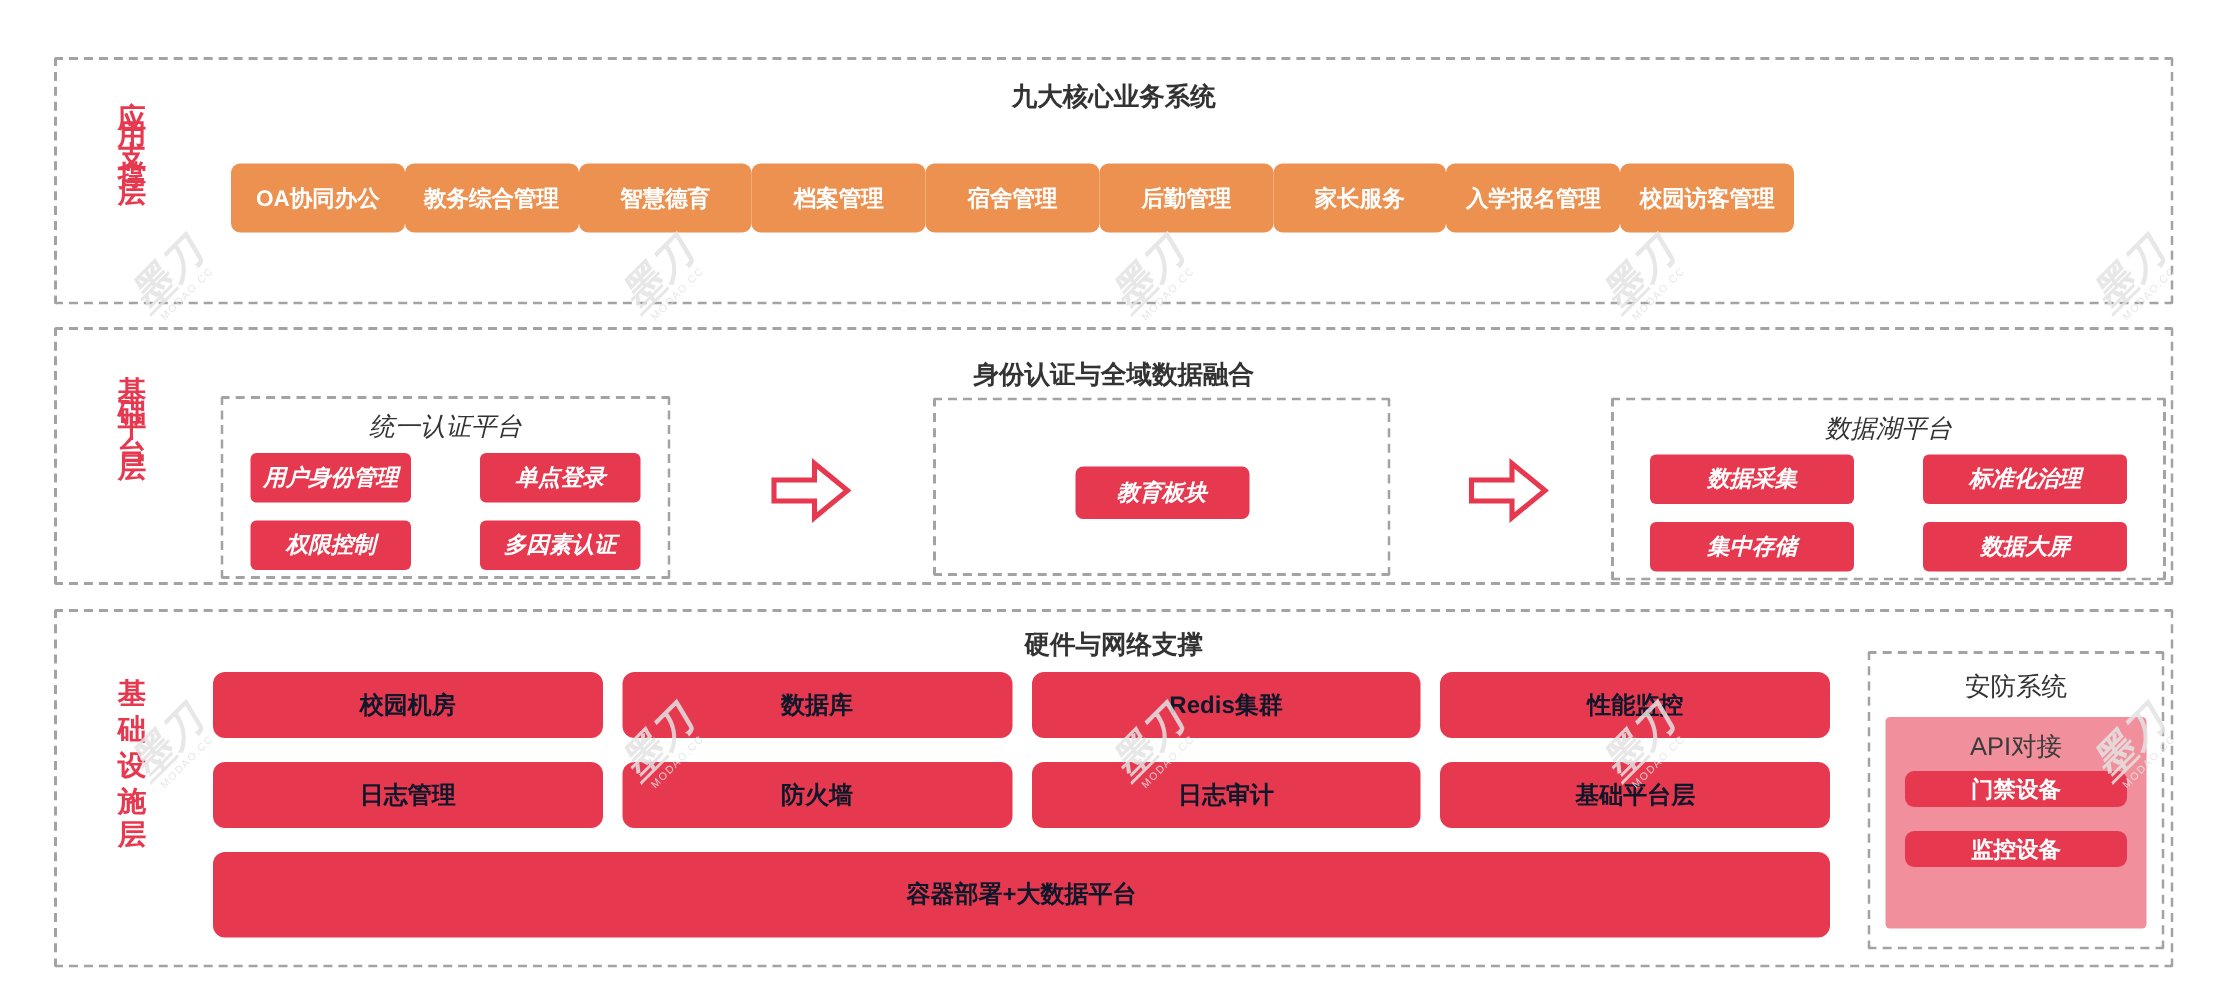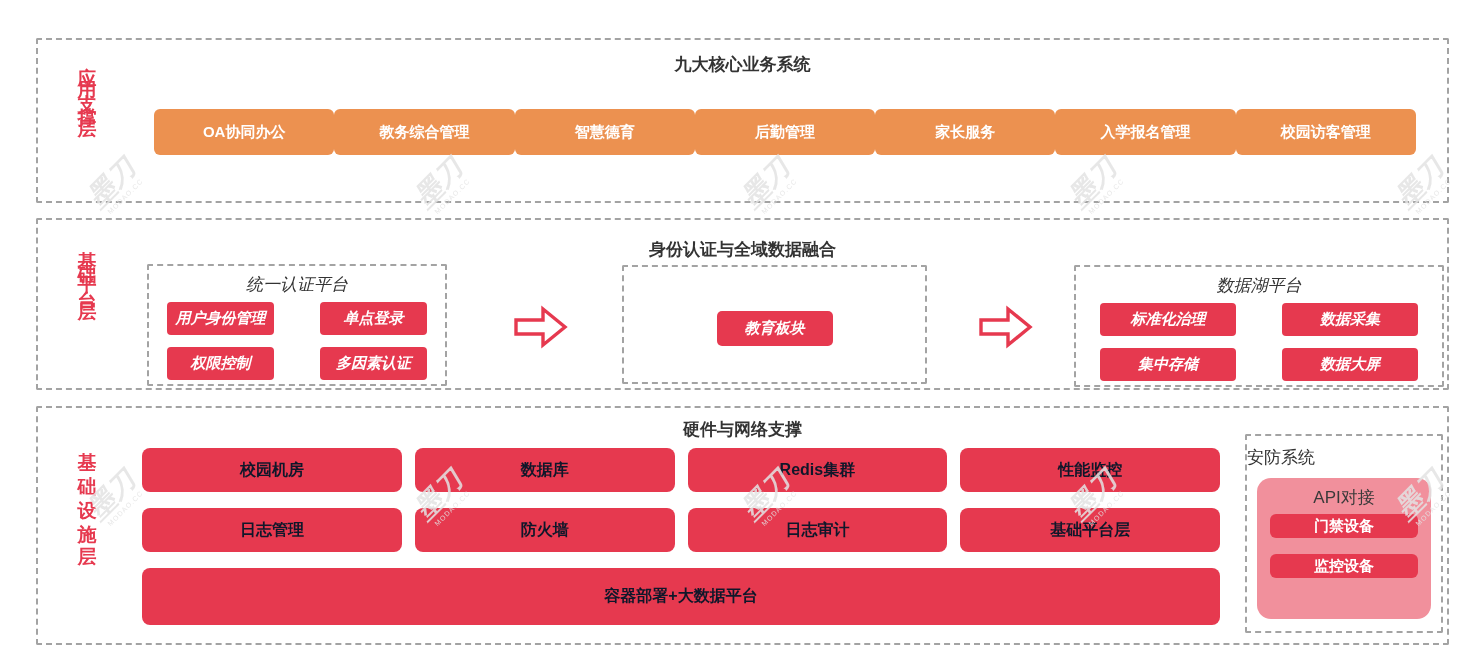--- a/index.html
+++ b/index.html
@@ -16,21 +16,21 @@
   .vlabel { position:absolute; left:40px; writing-mode:vertical-lr; text-orientation:upright;
     color:var(--red); font-weight:700; font-size:19px; line-height:1; }
   .vlabel.app  { top:12px;  letter-spacing:13px; }
   .vlabel.plat { top:15px;  letter-spacing:13px; }
   .vlabel.infra{ top:28px;  letter-spacing:24px; }
 
   .sec-title { position:absolute; left:0; right:0; text-align:center;
     color:var(--titletext); font-weight:700; font-size:17px; }
 
   
-  .app-row { position:absolute; left:116px; top:69px; width:1262px; display:flex; }
+  .app-row { position:absolute; left:116px; top:69px; width:1042px; display:flex; }
   .btn-orange { flex:1; height:46px; background:var(--orange); border-radius:6px;
     color:#fff; font-weight:700; font-size:15px; display:flex; align-items:center;
     justify-content:center; white-space:nowrap; }
 
   
   .sub-box { position:absolute; border:2px dashed var(--border); border-radius:2px;font-style:italic; }
   .sub-box .sub-title { position:absolute; top:7px; left:0; right:0; text-align:center;
     color:var(--titletext); font-size:17px; font-weight:400; }
   .auth-box { left:109px; top:44px; width:300px; height:122px; }
   .biz-box  { left:584px; top:45px; width:305px; height:119px; }
@@ -47,24 +47,24 @@
 
   
   .infra-grid { position:absolute; left:104px; top:40px; width:1078px; display:grid;
     grid-template-columns:repeat(4,1fr); grid-template-rows:44px 44px 57px; gap:16px 13px; }
   .btn-red { background:var(--red); border-radius:8px; color:#0f172a; font-weight:700;
     font-size:16px; display:flex; align-items:center; justify-content:center; white-space:nowrap; }
   .btn-wide { grid-column:1 / span 4; }
 
   .sec-sys { position:absolute; left:1207px; top:26px; width:198px; height:199px;
     border:2px dashed var(--border); border-radius:2px; }
-  .sec-sys-title { position:absolute; top:10px; left:0; right:0; text-align:left;
+  .sec-sys-title { position:absolute; top:10px; left:0; right:0; text-align:center;
     color:var(--titletext); font-size:17px; font-weight:400; }
   .pink-panel { position:absolute; left:10px; right:10px; top:42px; bottom:12px;
-    background:var(--pink); border-radius:14px; }
+    background:var(--pink); border-radius:3px; }
   .pink-title { position:absolute; top:8px; left:0; right:0; text-align:center;
     color:#3a3a3a; font-size:17px; }
   .pink-stack { position:absolute; left:13px; right:13px; top:36px; display:flex;
     flex-direction:column; gap:16px; }
   .pink-stack .btn-red-sm { height:24px; border-radius:6px; }
 
   
   .wm { position:absolute; transform:rotate(-45deg); text-align:center; color:#e3e3e3;
     pointer-events:none; z-index:50; line-height:1; opacity:.85; }
   .wm .wm-logo { font-size:27px; font-weight:700; font-style:italic; display:block; }
@@ -76,20 +76,22 @@
 <div id="stage">
 
   <div class="layer layer-app">
     <div class="vlabel app">应用支撑层</div>
     <div class="sec-title" style="top:13px;">九大核心业务系统</div>
     <div class="app-row">
 
     <div class="btn-orange">OA协同办公</div>
         <div class="btn-orange">教务综合管理</div>
         <div class="btn-orange">智慧德育</div>
+        <div class="btn-orange">档案管理</div>
+        <div class="btn-orange">宿舍管理</div>
         <div class="btn-orange">后勤管理</div>
         <div class="btn-orange">家长服务</div>
         <div class="btn-orange">入学报名管理</div>
         <div class="btn-orange">校园访客管理</div>
       </div>
   </div>
 
   <div class="layer layer-plat">
     <div class="vlabel plat">基础平台层</div>
     <div class="sec-title" style="top:18px;">身份认证与全域数据融合</div>
@@ -116,22 +118,22 @@
     </div>
 
     <svg class="arrow arrow2" viewBox="0 0 57 46">
       <path d="M4 16 H31 V5 L53 23 L31 41 V30 H4 Z" fill="#ffffff" stroke="#e6394f" stroke-width="3.4" stroke-linejoin="miter"></path>
     </svg>
 
     <div class="sub-box lake-box">
       <div class="sub-title">数据湖平台</div>
       <div class="pair-grid" style="left:24px;right:24px;">
 
-      <div class="btn-red-sm">标准化治理</div>
-          <div class="btn-red-sm">数据采集</div>
+      <div class="btn-red-sm">数据采集</div>
+          <div class="btn-red-sm">标准化治理</div>
           <div class="btn-red-sm">集中存储</div>
           <div class="btn-red-sm">数据大屏</div>
         </div>
     </div>
   </div>
 
   <div class="layer layer-infra">
     <div class="vlabel infra">基础设施层</div>
     <div class="sec-title" style="top:10px;">硬件与网络支撑</div>
 

